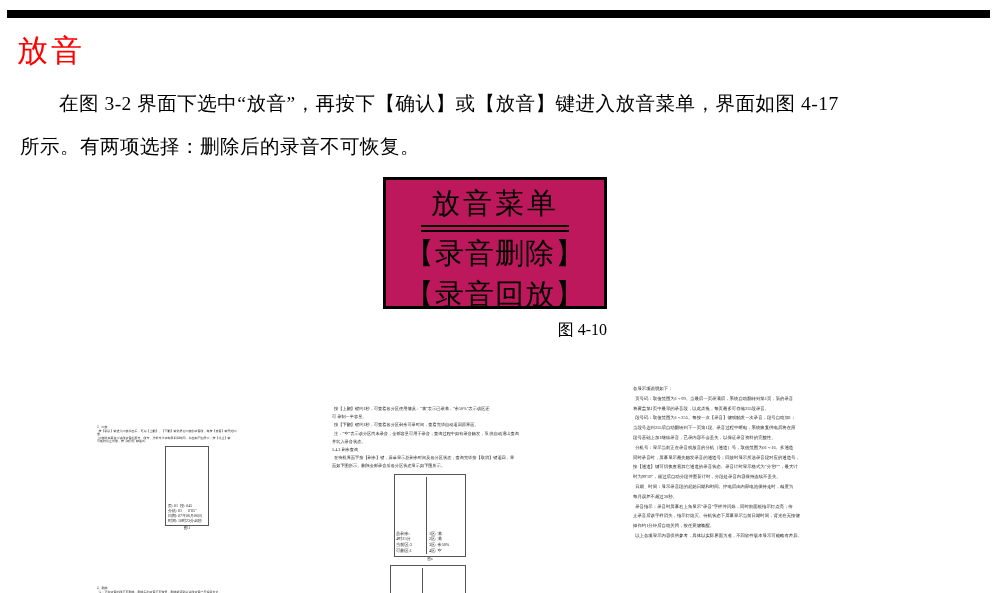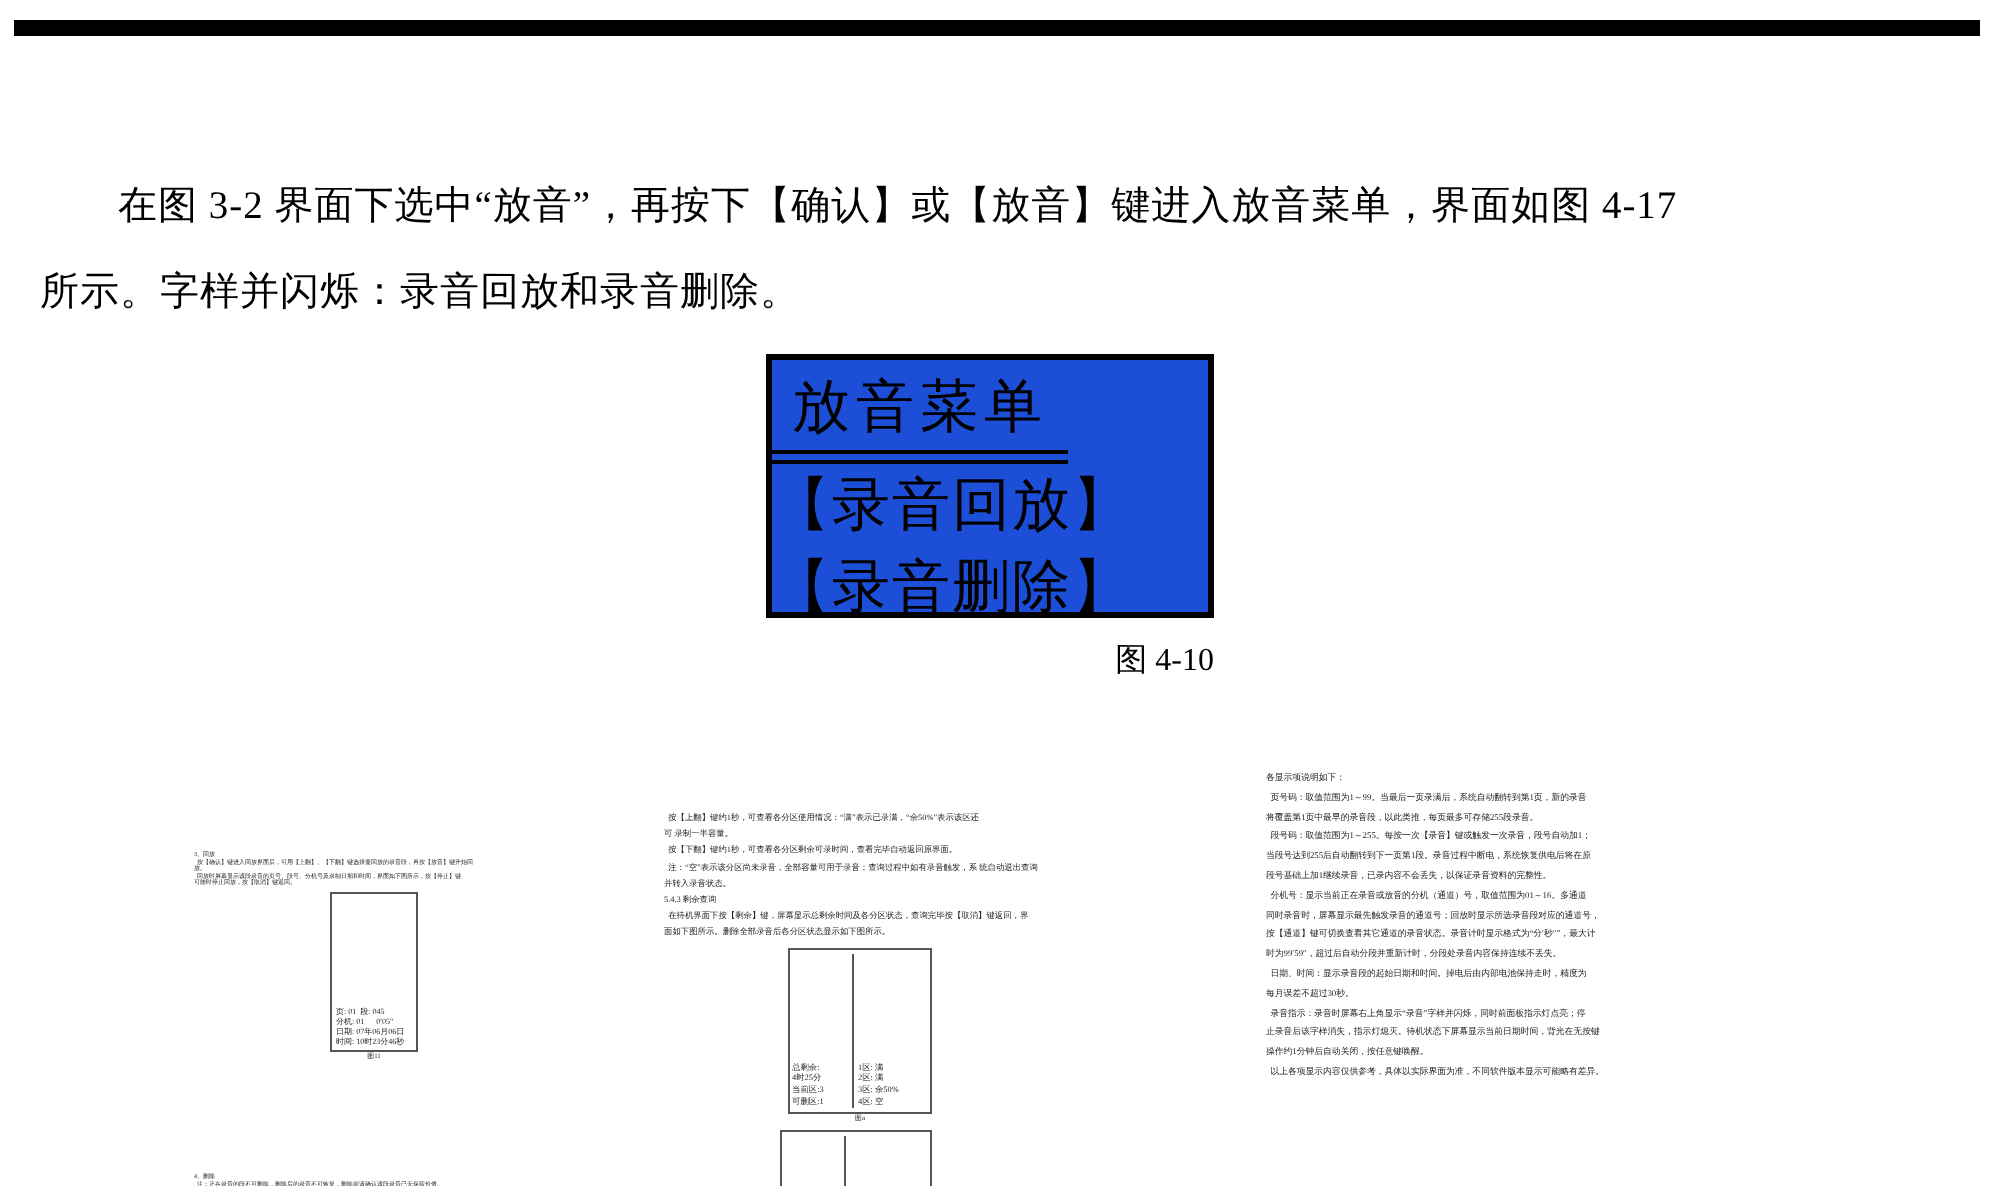--- a/index.html
+++ b/index.html
@@ -12,21 +12,21 @@
     position:absolute;left:17px;top:30px;margin:0;font-size:31px;font-weight:normal;
     color:#ff0000;letter-spacing:3px;
   }
   .intro{
     position:absolute;left:20px;top:82px;width:950px;margin:0;
     font-size:19.5px;line-height:43px;text-indent:2em;letter-spacing:0.5px;
   }
   .intro b{font-weight:normal;}
   .menu-box{
     position:absolute;left:383px;top:177px;width:218px;height:126px;
-    border:3px solid #000;background:#1d4ed8;
+    border:3px solid #000;background:#be185d;text-align:center;
   }
   .menu-title-wrap{margin-top:4px;}
   .menu-title{
     display:inline-block;font-size:29px;letter-spacing:3px;
     border-bottom:7px double #000;padding:0 10px 1px 10px;
   }
   .menu-item{font-size:29px;letter-spacing:1px;line-height:40px;margin-top:1px;}
   .fig-caption{
     position:absolute;left:383px;top:320px;width:224px;text-align:right;font-size:16px;
   }
@@ -55,27 +55,28 @@
   .thumb-right{left:633px;top:330px;width:288px;}
   .note-block{margin-top:3px;}
 </style>
 </head>
 <body>
 
 <div class="page">
 
   <div class="top-rule"></div>
 
+  <h1 class="title">放音</h1>
 
-  <p class="intro"><span>在图 3-2 界面下选中“放音”，再按下</span><b>【确认】</b><span>或</span><b>【放音】</b><span>键进入放音菜单，界面如图 4-17</span><br><span>所示。字样并闪烁：录音回放和录音删除。</span></p>
+  <p class="intro"><span>在图 3-2 界面下选中“放音”，再按下</span><b>【确认】</b><span>或</span><b>【放音】</b><span>键进入放音菜单，界面如图 4-17</span><br><span>所示。有两项选择：删除后的录音不可恢复。</span></p>
 
   <div class="menu-box">
     <div class="menu-title-wrap"><span class="menu-title">放音菜单</span></div>
+    <div class="menu-item">【录音删除】</div>
     <div class="menu-item">【录音回放】</div>
-    <div class="menu-item">【录音删除】</div>
   </div>
 
   <div class="fig-caption">图 4-10</div>
 
   <div class="thumb thumb-left">
     <div>
       
     <div class="t3">3、回放</div><div class="t3">  按【确认】键进入回放界面后，可用【上翻】、【下翻】键选择要回放的录音段，再按【放音】键开始回</div><div class="t3">放。</div><div class="t3">  回放时屏幕显示该段录音的页号、段号、分机号及录制日期和时间，界面如下图所示，按【停止】键</div><div class="t3">可随时停止回放，按【取消】键返回。</div></div>
     <div class="mini-box tl-box1">
       

